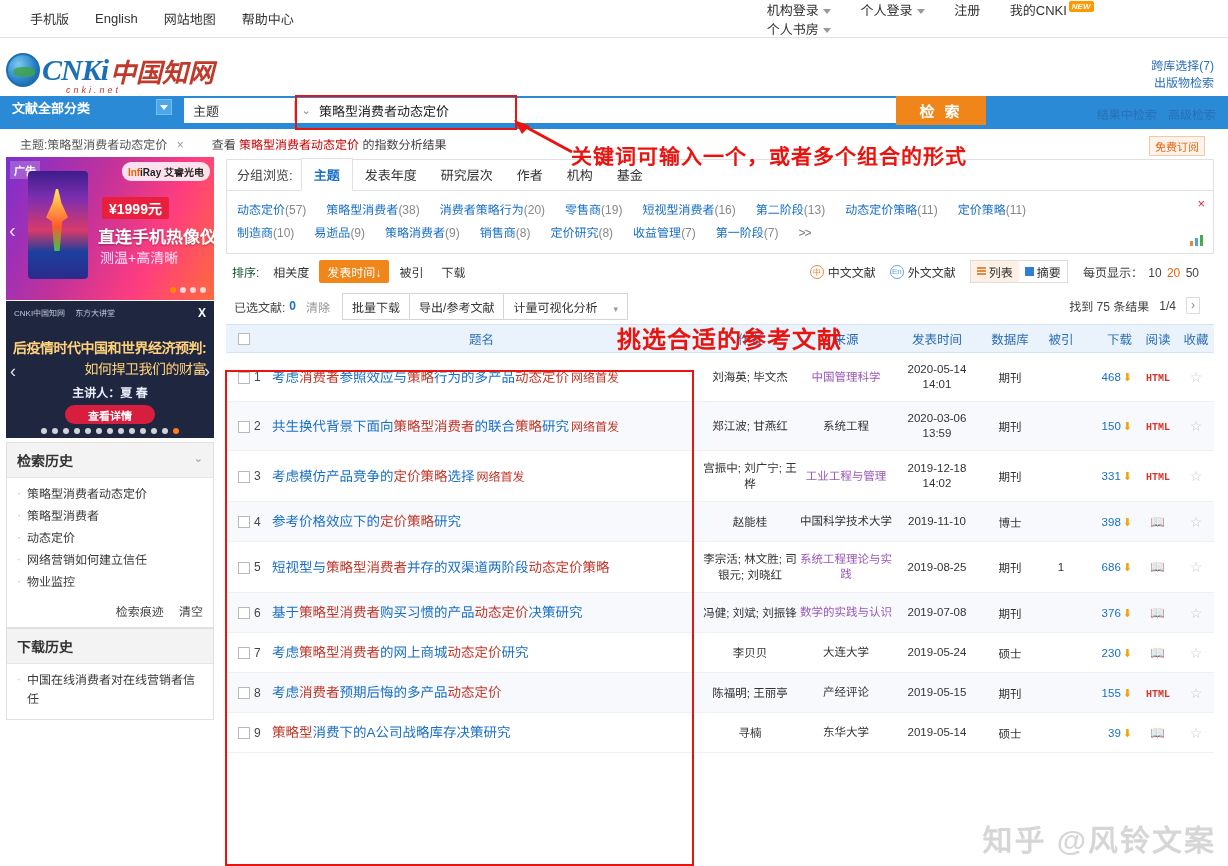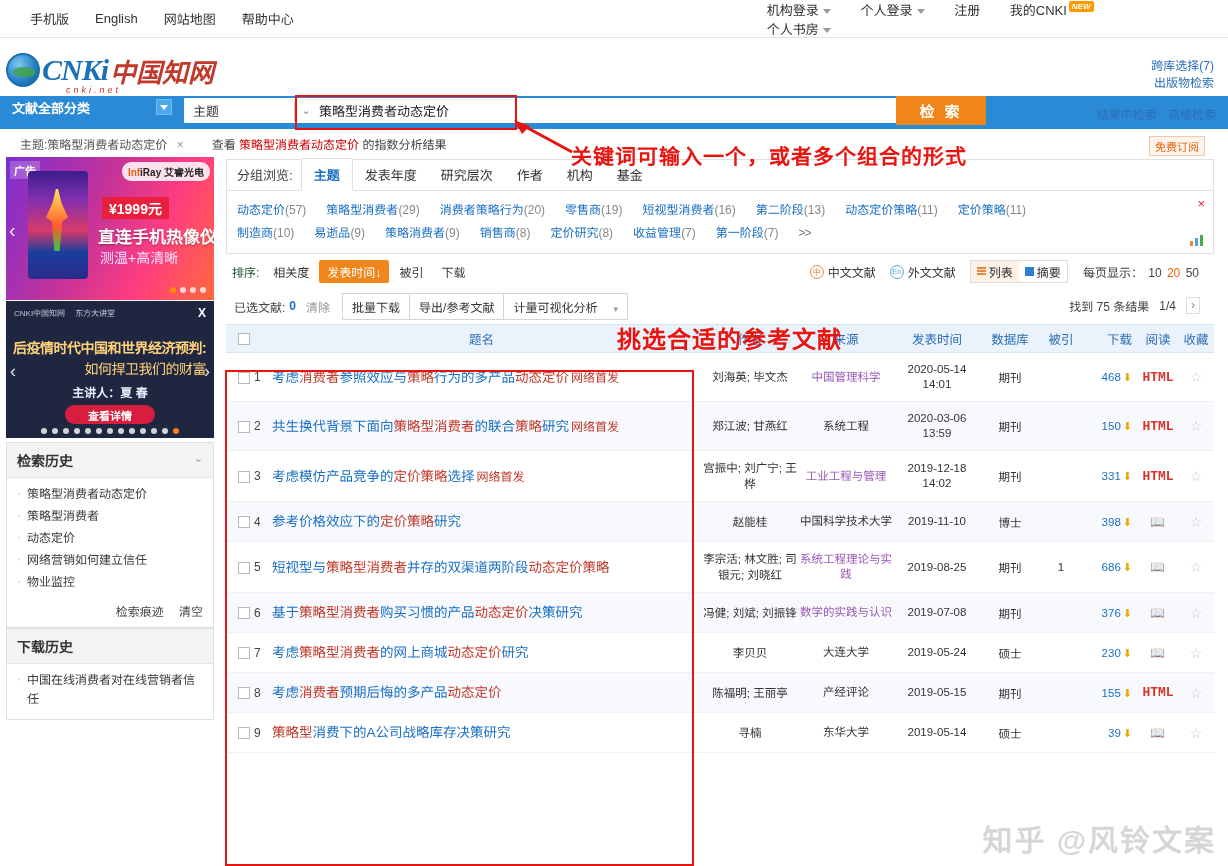--- a/index.html
+++ b/index.html
@@ -212,21 +212,21 @@
   .newpub{ color:#c0392b; font-size:12px; margin-left:2px;}
   .auth{ color:#333; font-size:11.5px; line-height:16px;}
   .src{ font-size:11.5px; line-height:15px; }
   .src.link{ color:#9b59b6; }
   .src.plain{ color:#333; }
   .dt{ color:#333; font-size:11.5px; line-height:15px;}
   .db{ color:#333; font-size:11.5px;}
   .cite{ color:#333; font-size:11.5px;}
   .dln{ color:#1a6fc4; font-size:11.5px;}
   .dlic{ color:#f0a500; font-size:11px; margin-left:2px;}
-  .htmlic{ color:#d9342b; font-size:13px; font-weight:bold; font-family:"Liberation Mono",monospace;}
+  .htmlic{ color:#d9342b; font-size:10px; font-weight:bold; font-family:"Liberation Mono",monospace;}
   .bookic{ color:#3a9a45; font-size:12px;}
   .star{ color:#c9c9c9; font-size:14px;}
 
   
   .anno{ position:absolute; color:#e8140f; font-weight:bold; pointer-events:none; z-index:40;}
   .anno1{ left:571px; top:140px; font-size:21px; letter-spacing:1px;}
   .anno2{ left:617px; top:320px; font-size:24px; letter-spacing:1px;}
   .redbox{ position:absolute; border:2px solid #e8140f; z-index:30; pointer-events:none;}
   .rb-search{ left:295px; top:95px; width:222px; height:35px;}
   .rb-table{ left:225px; top:370px; width:469px; height:496px;}
@@ -383,21 +383,21 @@
         <a class="t" href="#">发表年度</a>
         <a class="t" href="#">研究层次</a>
         <a class="t" href="#">作者</a>
         <a class="t" href="#">机构</a>
         <a class="t" href="#">基金</a>
       </div>
       <div class="kwbox">
         <div class="kwclose">×</div>
         <div class="kwrow">
           <span class="kw"><a href="#">动态定价</a><span class="n">(57)</span></span>
-          <span class="kw"><a href="#">策略型消费者</a><span class="n">(29)</span></span>
+          <span class="kw"><a href="#">策略型消费者</a><span class="n">(38)</span></span>
           <span class="kw"><a href="#">消费者策略行为</a><span class="n">(20)</span></span>
           <span class="kw"><a href="#">零售商</a><span class="n">(19)</span></span>
           <span class="kw"><a href="#">短视型消费者</a><span class="n">(16)</span></span>
           <span class="kw"><a href="#">第二阶段</a><span class="n">(13)</span></span>
           <span class="kw"><a href="#">动态定价策略</a><span class="n">(11)</span></span>
           <span class="kw"><a href="#">定价策略</a><span class="n">(11)</span></span>
         </div>
         <div class="kwrow">
           <span class="kw"><a href="#">制造商</a><span class="n">(10)</span></span>
           <span class="kw"><a href="#">易逝品</a><span class="n">(9)</span></span>

